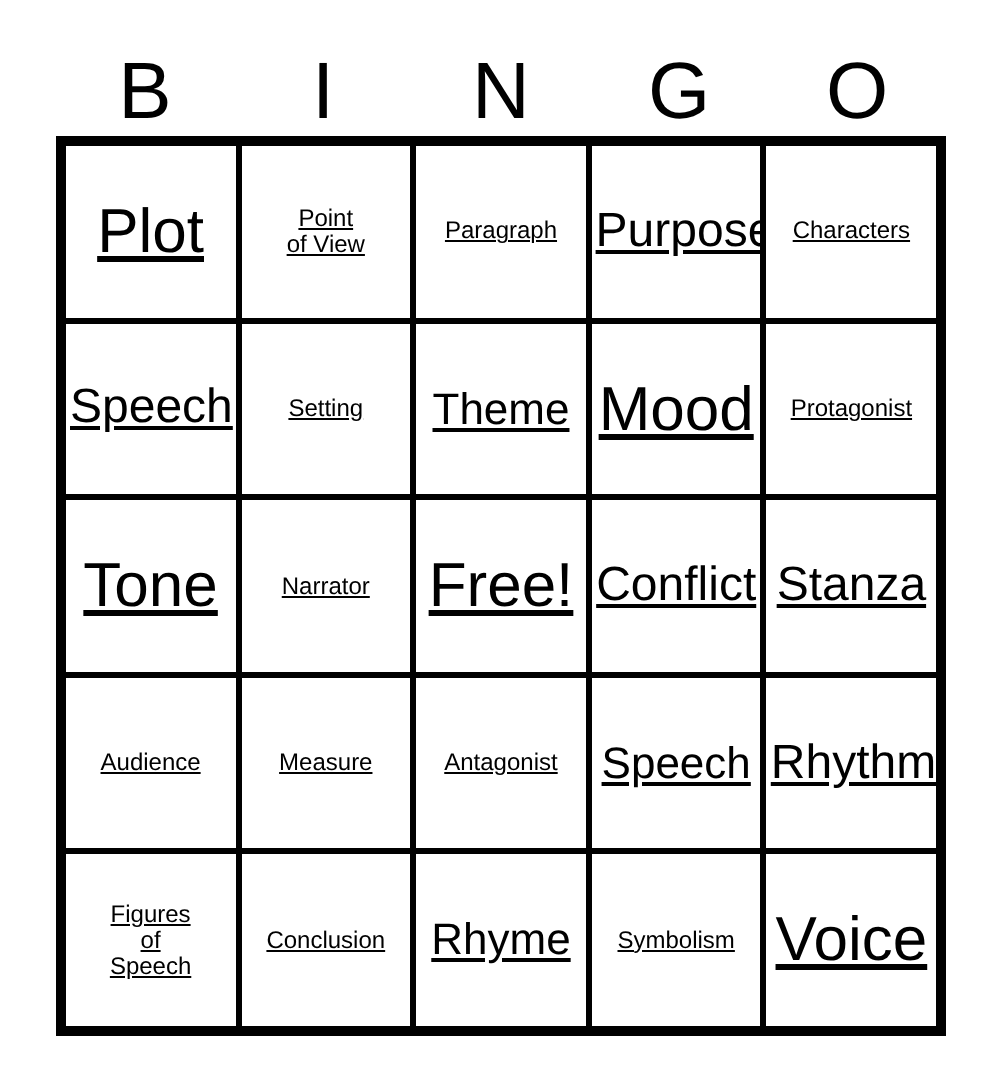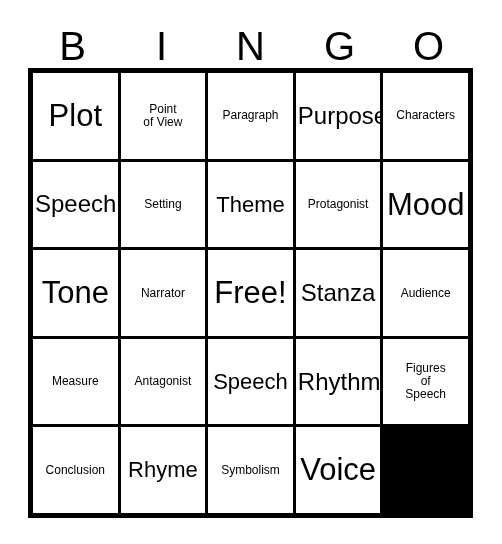--- a/index.html
+++ b/index.html
@@ -60,20 +60,21 @@
   }
   .cell {
     background: #ffffff;
     display: flex;
     align-items: center;
     justify-content: center;
     text-align: center;
     overflow: hidden;
     box-sizing: border-box;
     padding: 1px 2px;
+    text-decoration: underline;
   }
   .cell-text {
     display: block;
     width: 100%;
     line-height: 1.08;
     color: #000000;
     white-space: pre-line;
   }
 
   
@@ -117,33 +118,36 @@
       <div class="cell">
         <span class="cell-text fs-md">Speech</span>
       </div>
       <div class="cell">
         <span class="cell-text fs-sm">Setting</span>
       </div>
       <div class="cell">
         <span class="cell-text fs-lg">Theme</span>
       </div>
       <div class="cell">
-        <span class="cell-text fs-xxs">Protagonist</span>
+        <span class="cell-text fs-xl">Mood</span>
       </div>
       <div class="cell">
-        <span class="cell-text fs-xl">Mood</span>
+        <span class="cell-text fs-xxs">Protagonist</span>
       </div>
       <div class="cell">
         <span class="cell-text fs-xl">Tone</span>
       </div>
       <div class="cell">
         <span class="cell-text fs-sm">Narrator</span>
       </div>
       <div class="cell">
         <span class="cell-text fs-xl">Free!</span>
+      </div>
+      <div class="cell">
+        <span class="cell-text fs-md">Conflict</span>
       </div>
       <div class="cell">
         <span class="cell-text fs-md">Stanza</span>
       </div>
       <div class="cell">
         <span class="cell-text fs-xs">Audience</span>
       </div>
       <div class="cell">
         <span class="cell-text fs-sm">Measure</span>
       </div>

